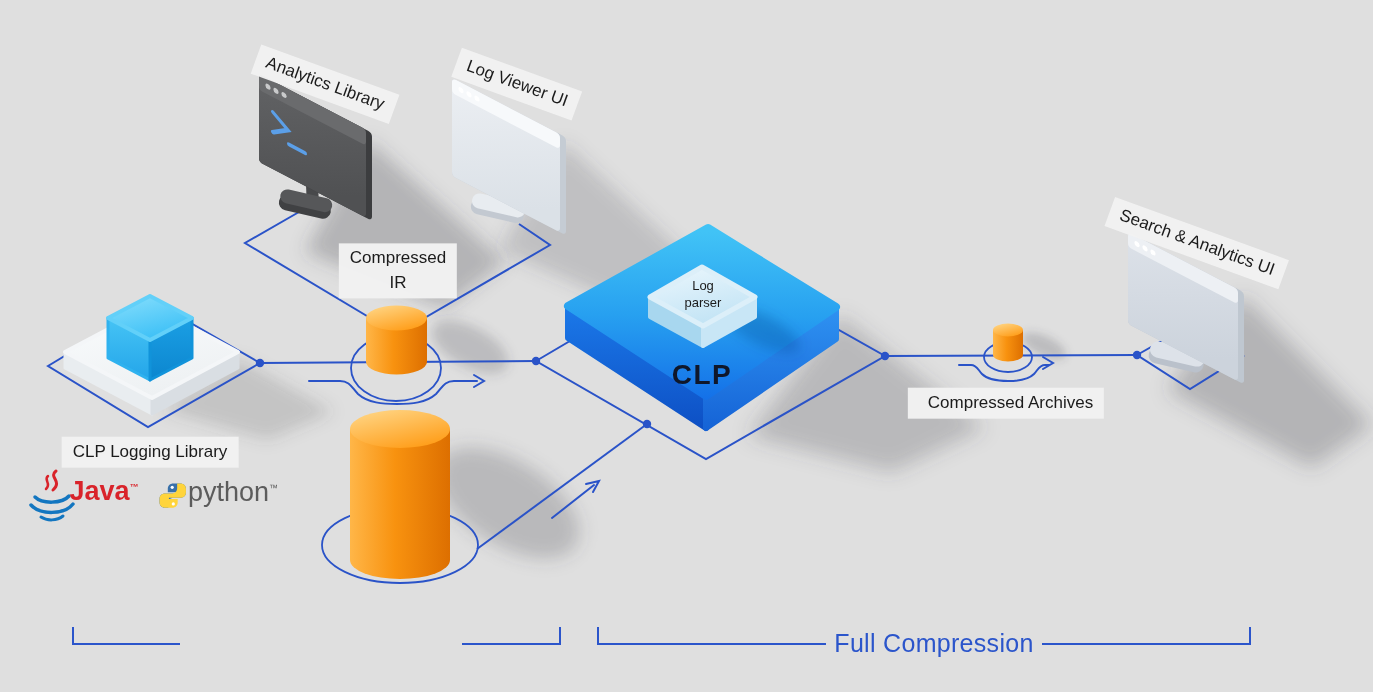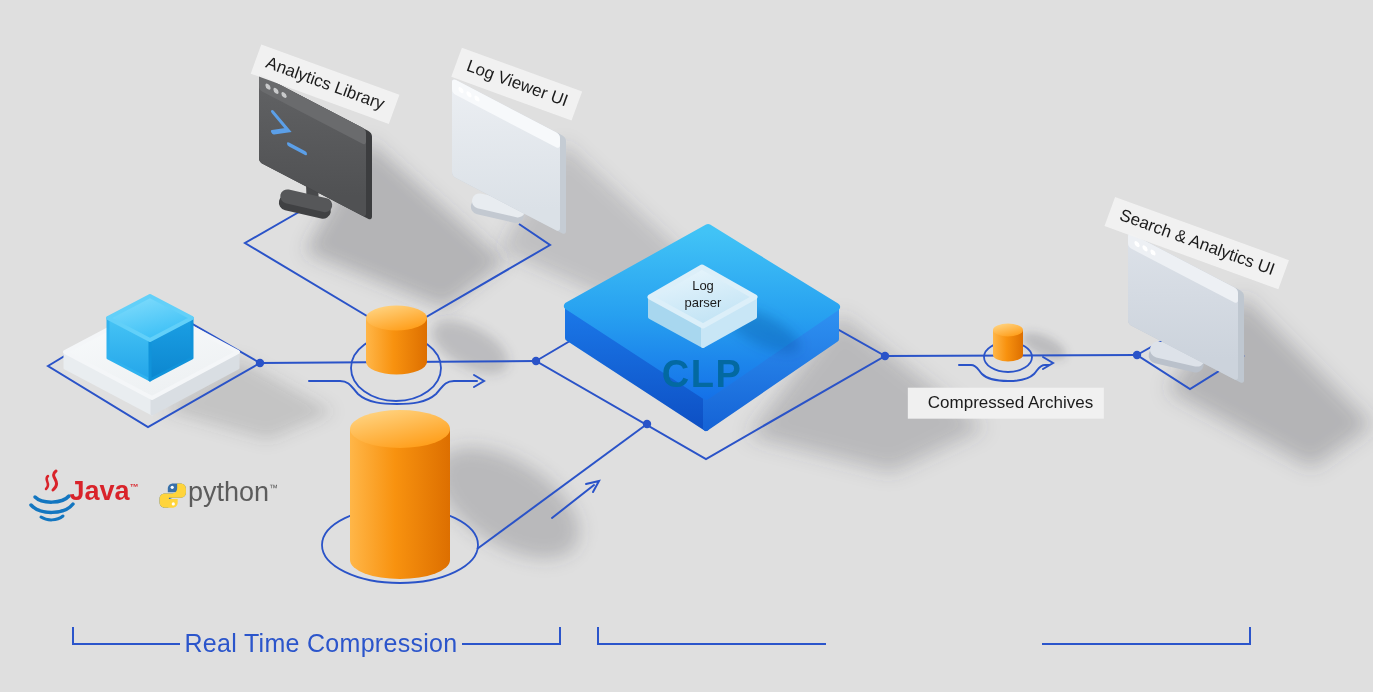--- a/index.html
+++ b/index.html
@@ -11,21 +11,21 @@
   .stage svg { position:absolute; left:0; top:0; }
   .label {
     position:absolute; transform:translate(-50%,-50%);
     background:rgba(242,242,242,0.97); color:#1b1b1b;
     font-size:17px; line-height:1.45; padding:3px 11px;
     white-space:nowrap; text-align:center;
   }
   .label.rot20 { transform:translate(-50%,-50%) rotate(20deg); }
   .label.nobg { background:transparent; padding:0; }
   #lb-parser { font-size:13px; line-height:1.3; }
-  #lb-clp { font-size:38px; font-weight:bold; letter-spacing:1.5px; color:#0369a1; }
+  #lb-clp { font-size:28px; font-weight:bold; letter-spacing:1.5px; color:#0f172a; }
   .section-title { color:#2b55cb; font-size:25px; font-weight:500; letter-spacing:0.3px; }
   .word { position:absolute; transform:translate(-50%,-50%); white-space:nowrap;text-align:center; }
   #wd-java { color:#d9232a; font-size:27px; font-weight:bold; }
   #wd-python { color:#5c5c5c; font-size:27px; }
   .tm { font-size:9px; vertical-align:super; }
 </style>
 </head>
 <body>
 
 <div class="stage">
@@ -278,34 +278,39 @@
     <circle cx="173.3" cy="503.9" r="1.6" fill="#ffffff"></circle>
   </g>
 </svg>
 
 <div class="label rot20" id="lb-analytics" style="left:325px; top:84px;"><span>Analytics Library</span></div>
 
 <div class="label rot20" id="lb-logviewer" style="left:517px; top:84px;"><span>Log Viewer UI</span></div>
 
 <div class="label rot20" id="lb-search" style="left:1197px; top:243px;"><span>Search &amp; Analytics UI</span></div>
 
-
+<div class="label" id="lb-clplib" style="left:150px; top:452px;"><span>CLP Logging Library</span></div>
+
+<div class="label" id="lb-ir" style="left:398px; top:271px;">
+  <div>Compressed</div>
+  <div>IR</div>
+</div>
 
 
 <div class="label" id="lb-arch" style="left:1006px; top:403px;padding-left:20px;"><span>Compressed Archives</span></div>
 
 <div class="label nobg" id="lb-parser" style="left:703px; top:295px;">
   <div>Log</div>
   <div>parser</div>
 </div>
 
 <div class="label nobg" id="lb-clp" style="left:702px; top:375px;"><span>CLP</span></div>
 
-<div class="label nobg section-title" id="lb-rt" style="left:321px; top:643px;"><span>Real Time Compression</span></div>
-
+
+<div class="label nobg section-title" id="lb-fc" style="left:934px; top:643px;"><span>Full Compression</span></div>
 
 <div class="word" id="wd-java" style="left:104px; top:491px;">
   <span>Java</span><span class="tm">™</span>
 </div>
 <div class="word" id="wd-python" style="left:233px; top:492px;">
   <span>python</span><span class="tm">™</span>
 </div>
 
 </div>
 

